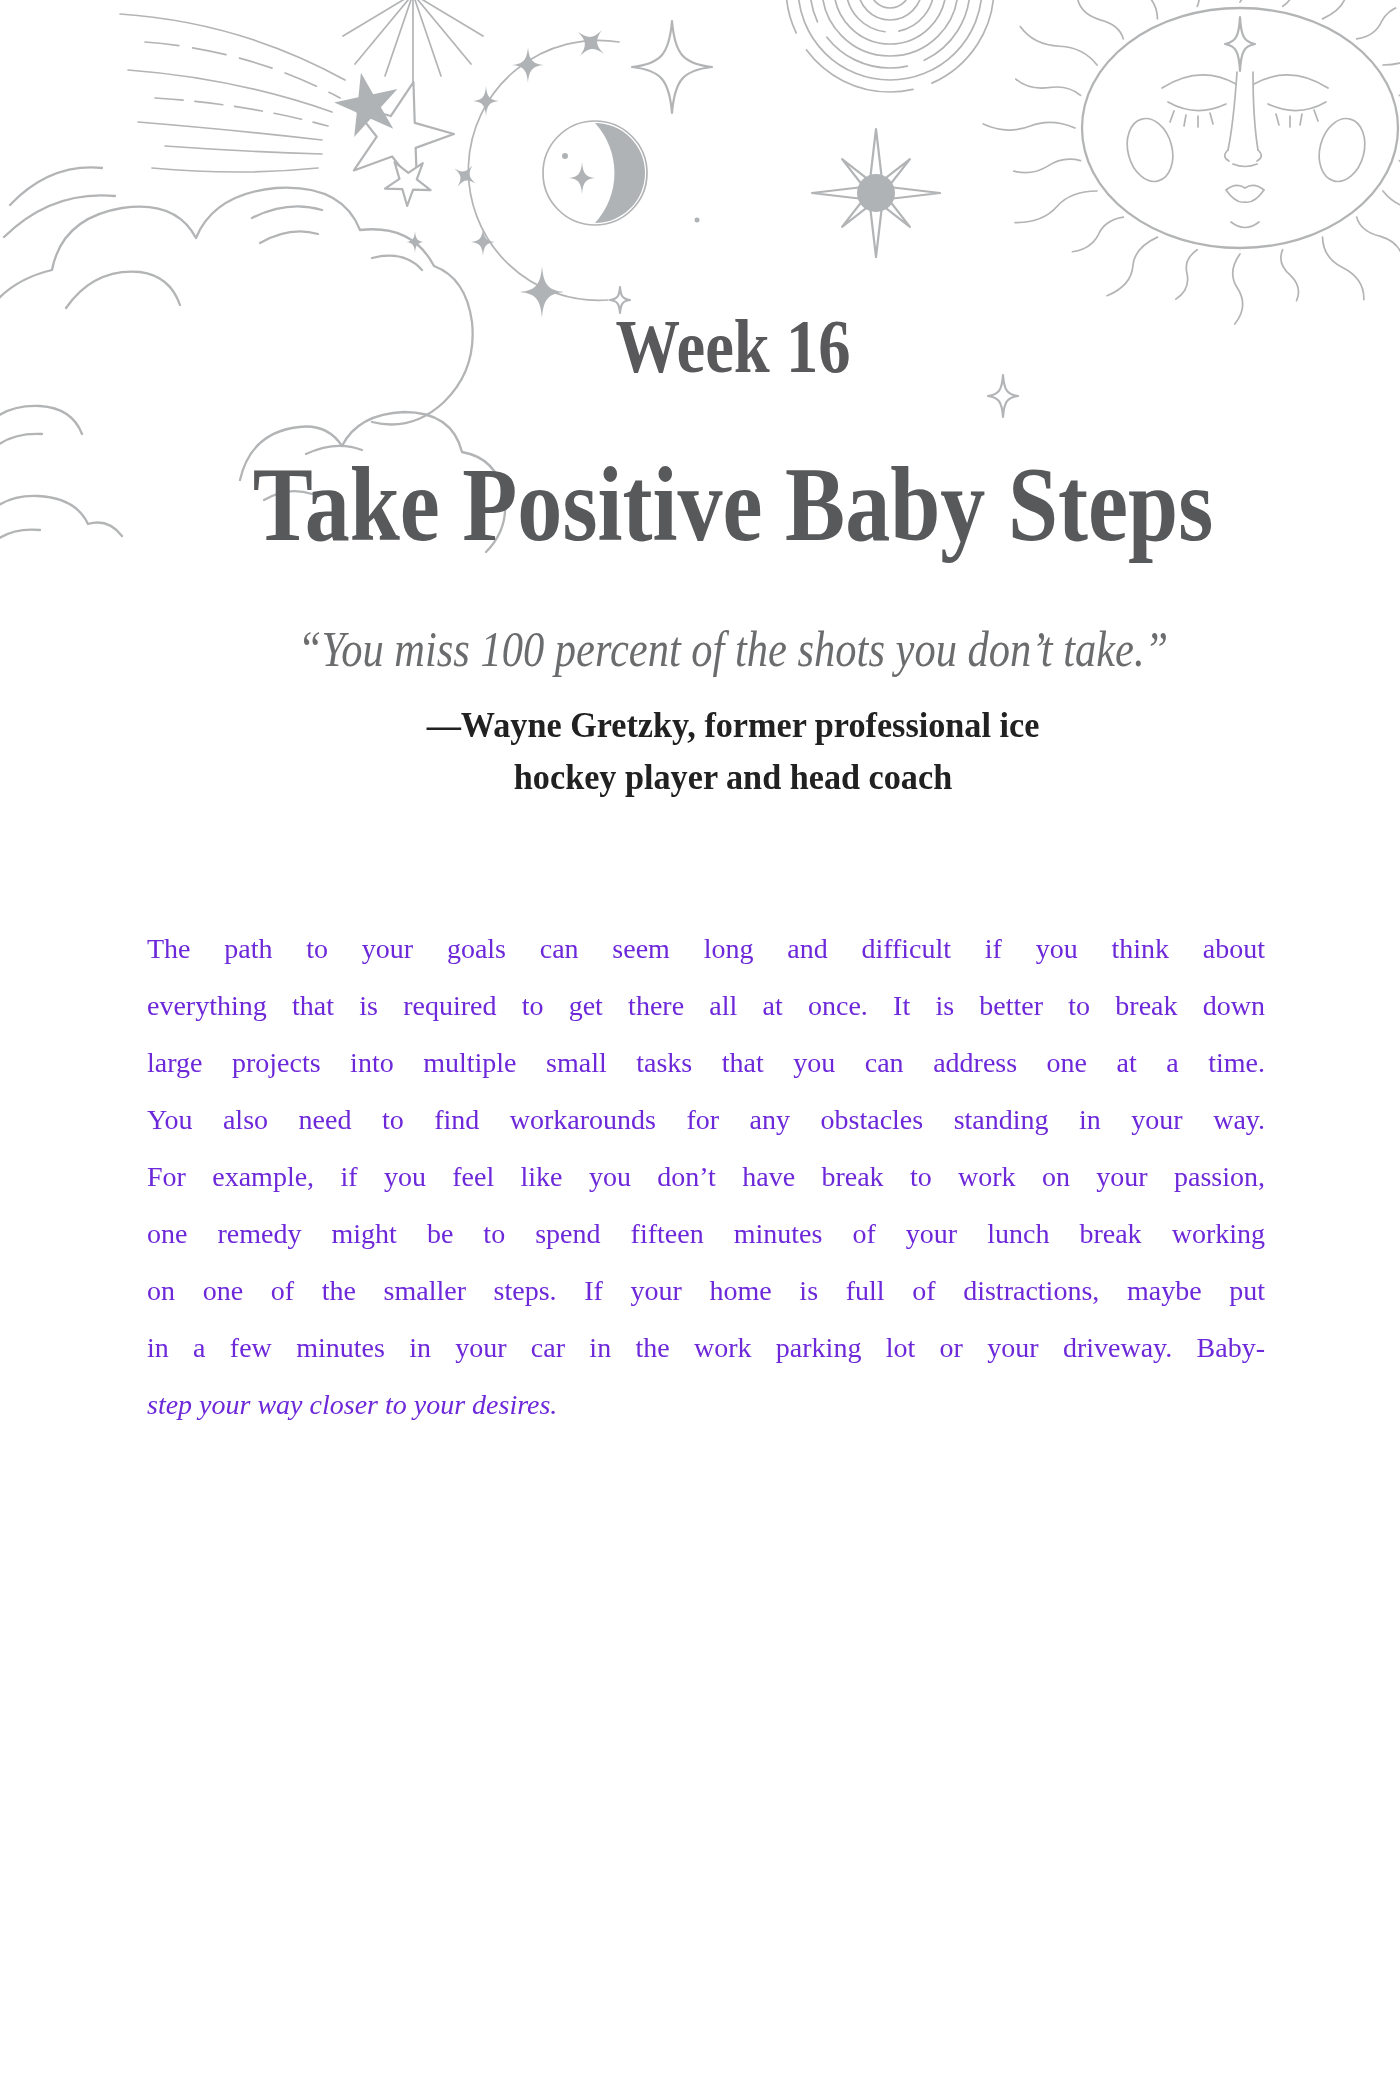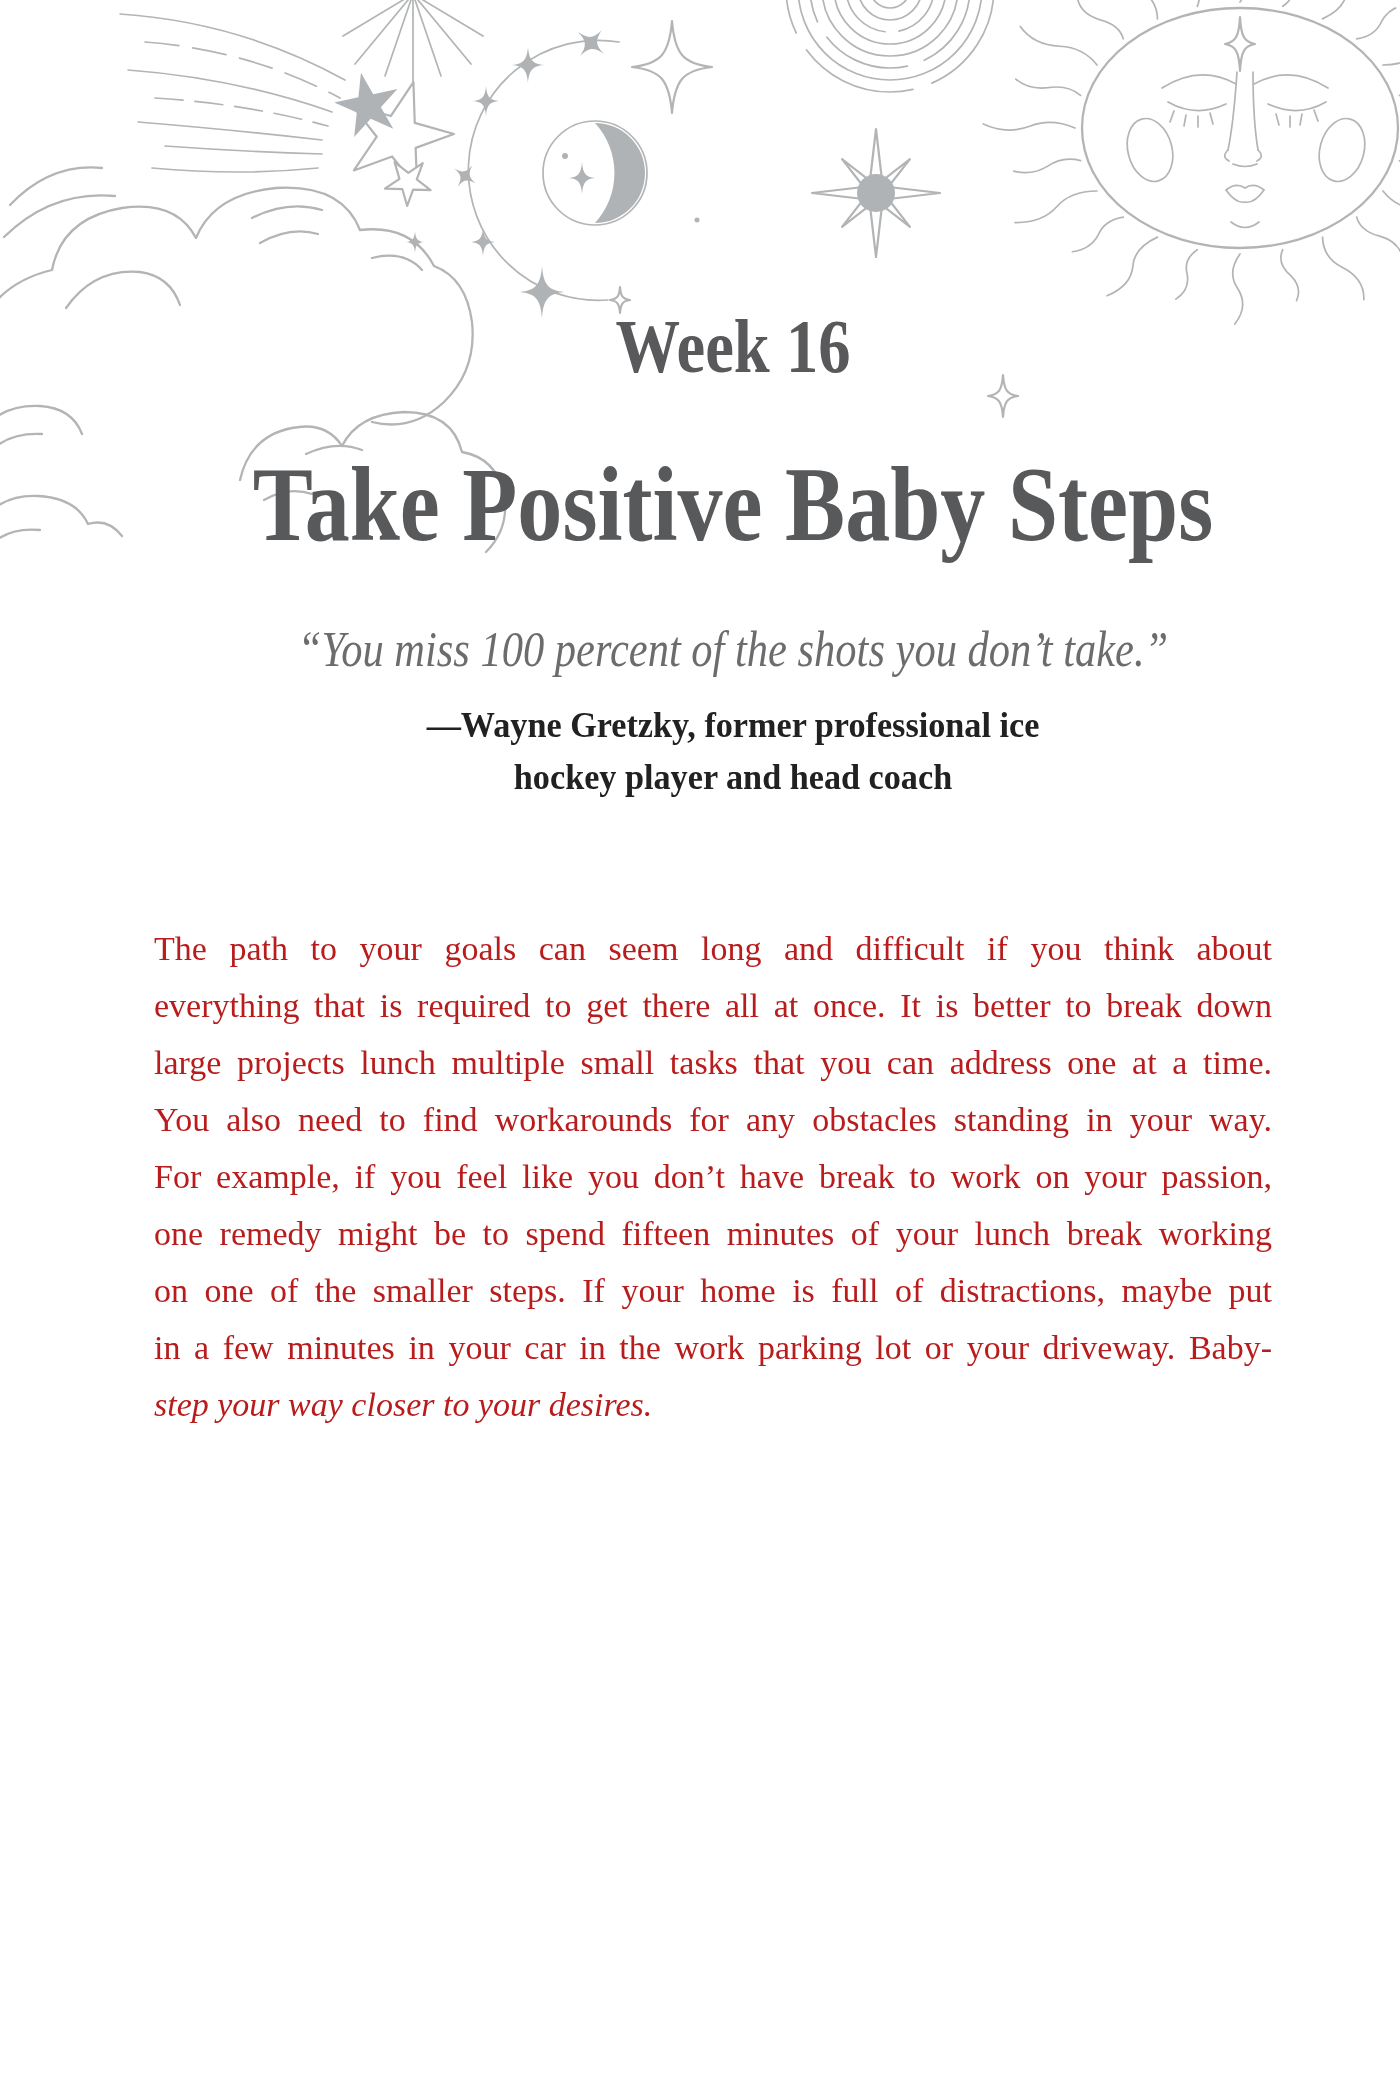--- a/index.html
+++ b/index.html
@@ -32,21 +32,21 @@
     font-size:50px;font-style:italic;color:#6b6c6e;line-height:1.15;white-space:nowrap;
     transform:scaleX(0.85);transform-origin:733px 0;
   }
   .attribution{
     position:absolute;left:0;top:699px;width:1466px;
     font-size:36px;font-weight:bold;color:#212121;line-height:52px;
     transform:scaleX(0.95);transform-origin:733px 0;
   }
   .body-text{
     position:absolute;left:147px;top:920px;width:1118px;z-index:2;
-    font-size:34px;color:#b91c1c;margin-left:7px;
+    font-size:28px;color:#6d28d9;
   }
   .body-line{
     height:57px;line-height:57px;
     text-align:justify;text-align-last:justify;
     white-space:normal;
   }
   .body-line:last-child{text-align-last:left;font-style:italic;}
   .page-number{
     position:absolute;left:1232px;top:1970px;z-index:2;
     font-size:38px;color:#ec4899;line-height:1.2;
@@ -200,21 +200,21 @@
     <div class="quote">“You miss 100 percent of the shots you don’t take.”</div>
     <div class="attribution">
       <div>—Wayne Gretzky, former professional ice</div>
       <div>hockey player and head coach</div>
     </div>
   </div>
 
   <div class="body-text">
       <div class="body-line">The path to your goals can seem long and difficult if you think about</div>
       <div class="body-line">everything that is required to get there all at once. It is better to break down</div>
-      <div class="body-line">large projects lunch multiple small tasks that you can address one at a time.</div>
+      <div class="body-line">large projects into multiple small tasks that you can address one at a time.</div>
       <div class="body-line">You also need to find workarounds for any obstacles standing in your way.</div>
       <div class="body-line">For example, if you feel like you don’t have break to work on your passion,</div>
       <div class="body-line">one remedy might be to spend fifteen minutes of your lunch break working</div>
       <div class="body-line">on one of the smaller steps. If your home is full of distractions, maybe put</div>
       <div class="body-line">in a few minutes in your car in the work parking lot or your driveway. Baby-</div>
       <div class="body-line">step your way closer to your desires.</div>
     </div>
 
   <div class="page-number">65</div>
 

